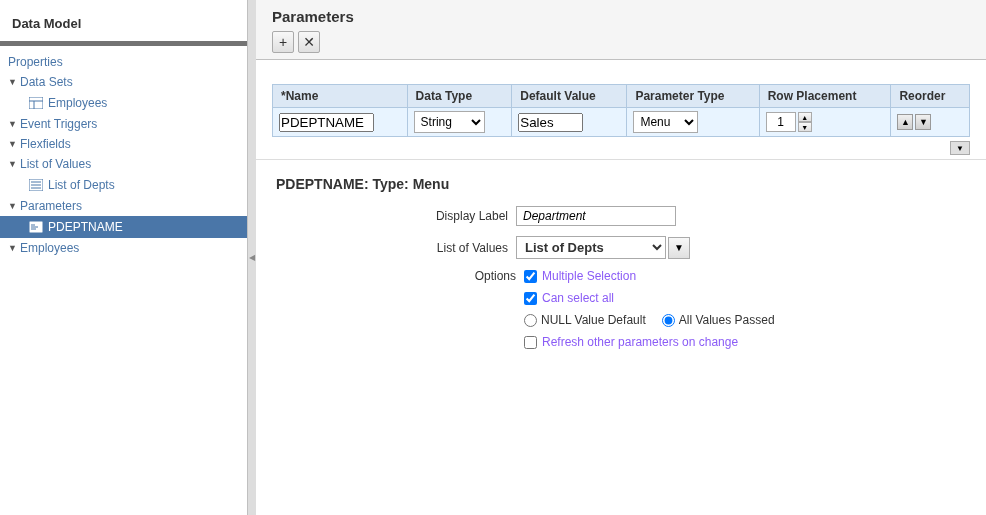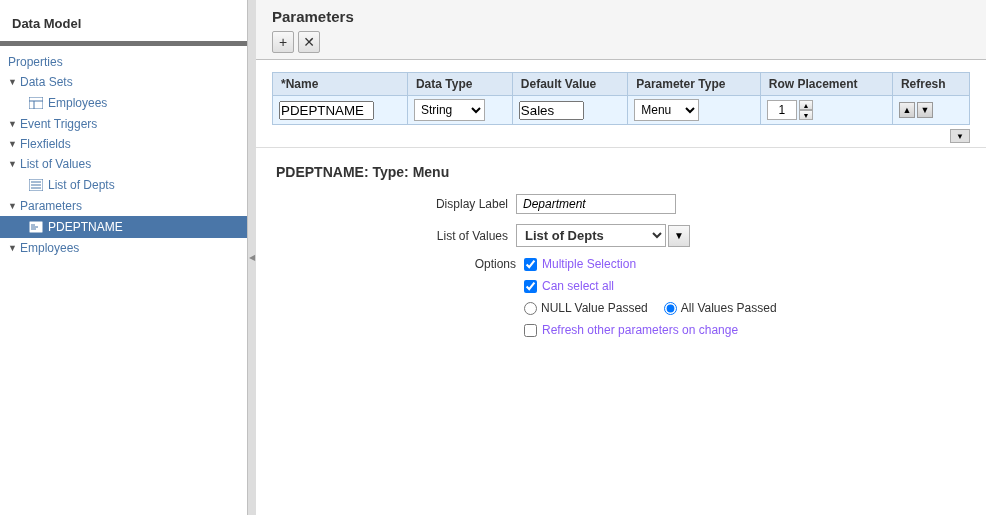--- a/index.html
+++ b/index.html
@@ -105,21 +105,21 @@
       align-items: center;
       justify-content: center;
       font-size: 14px;
       color: #333;
       border-radius: 2px;
     }
 
     
     .table-container {
       padding: 0 16px;
-      margin-top: 12px;
+      margin-top: 24px;
     }
     table {
       border-collapse: collapse;
       width: 100%;
       font-size: 12px;
     }
     table thead tr {
       background: #dce8f5;
     }
     table thead th {
@@ -426,21 +426,21 @@
 
   <div class="table-container">
     <table>
       <thead>
         <tr>
           <th>*Name</th>
           <th>Data Type</th>
           <th>Default Value</th>
           <th>Parameter Type</th>
           <th>Row Placement</th>
-          <th>Refresh</th>
+          <th>Reorder</th>
         </tr>
       </thead>
       <tbody>
         <tr>
           <td>
             <input type="text" value="PDEPTNAME" style="width: 95px;">
           </td>
           <td>
             <div class="td-dtype">
               <select>
@@ -517,21 +517,21 @@
     </div>
 
     <div class="checkbox-row">
       <span class="checkbox-label-spacer"></span>
       <input type="checkbox" id="cb-select-all" checked="" style="">
       <label for="cb-select-all">Can select all</label>
     </div>
 
     <div class="radio-row">
       <input type="radio" id="rb-null" name="values-passed" style="">
-      <label for="rb-null">NULL Value Passed</label>
+      <label for="rb-null">NULL Value Default</label>
       <input type="radio" id="rb-all" name="values-passed" checked="" style="">
       <label for="rb-all">All Values Passed</label>
     </div>
 
     <div class="checkbox-row">
       <span class="checkbox-label-spacer"></span>
       <input type="checkbox" id="cb-refresh" style="">
       <label for="cb-refresh">Refresh other parameters on change</label>
     </div>
 

